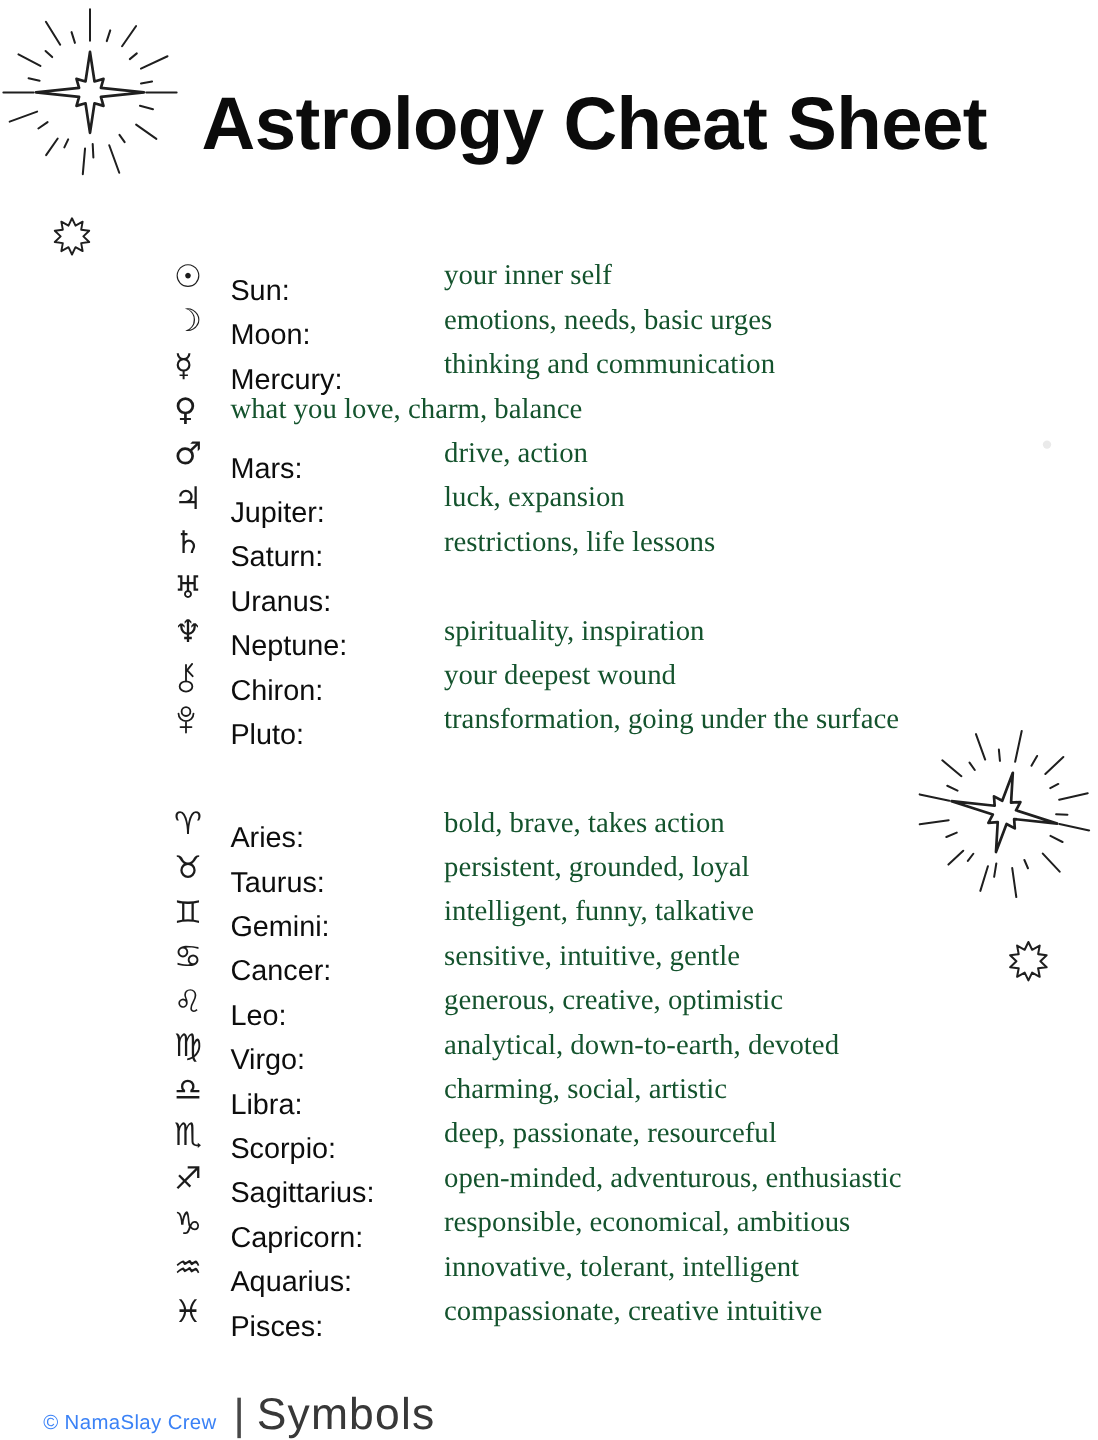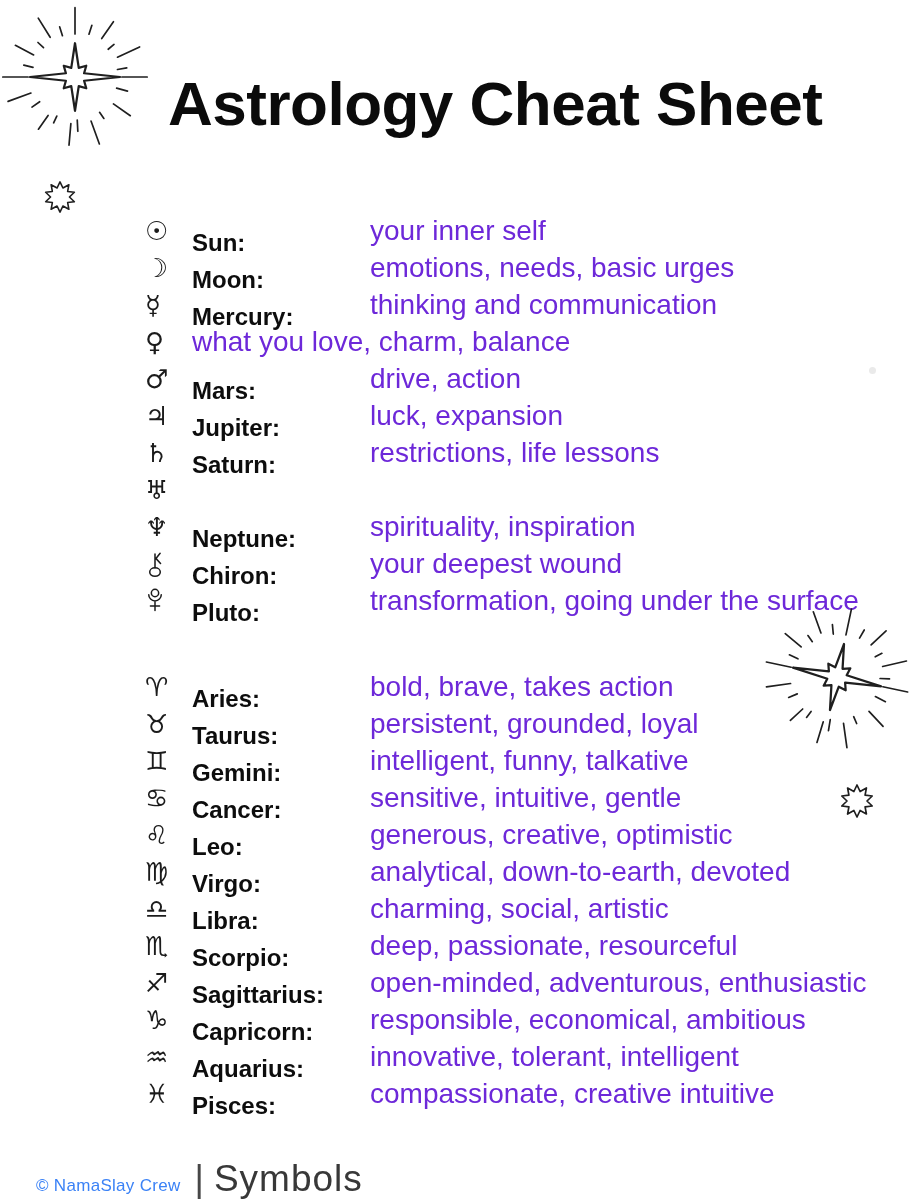--- a/index.html
+++ b/index.html
@@ -47,29 +47,30 @@
   .sym {
     width: 47px; flex: 0 0 47px;
     font-family: "DejaVu Sans", sans-serif;
     font-size: 26px; line-height: 1;
     color: #1b1b1b;
     display: flex; align-items: center;
   }
   .planet-glyph { width: 20px; height: 29px; display: block; }
   .name {
     width: 178px; flex: 0 0 178px;
-    font-size: 24px; font-weight: 700;
+    font-size: 24px; font-weight: 400;
     color: #0d0d0d;
     white-space: nowrap;
     margin-top: 24px;
   }
   .desc {
-    font-size: 28px; font-weight: 400;
-    color: #6d28d9;
-    white-space: nowrap;
+    font-size: 24px; font-weight: 400;
+    color: #14532d;
+    white-space: nowrap;
+    font-family: Liberation Serif, serif;
   }
 
   
   .footer {
     position: absolute; left: 36px; top: 1158px;
     display: flex; align-items: baseline;
     white-space: nowrap;
   }
   .footer .copyright { font-size: 17px; color: #3b82f6; letter-spacing: 0.3px; }
   .footer .divider {
@@ -154,20 +155,21 @@
   </div>
 
   <div class="row">
     <span class="sym">♄</span>
     <span class="name">Saturn:</span>
     <span class="desc">restrictions, life lessons</span>
   </div>
 
   <div class="row">
     <span class="sym">♅</span>
+    <span class="name">Uranus:</span>
   </div>
 
   <div class="row">
     <span class="sym">♆</span>
     <span class="name">Neptune:</span>
     <span class="desc">spirituality, inspiration</span>
   </div>
 
   <div class="row">
     <span class="sym">

